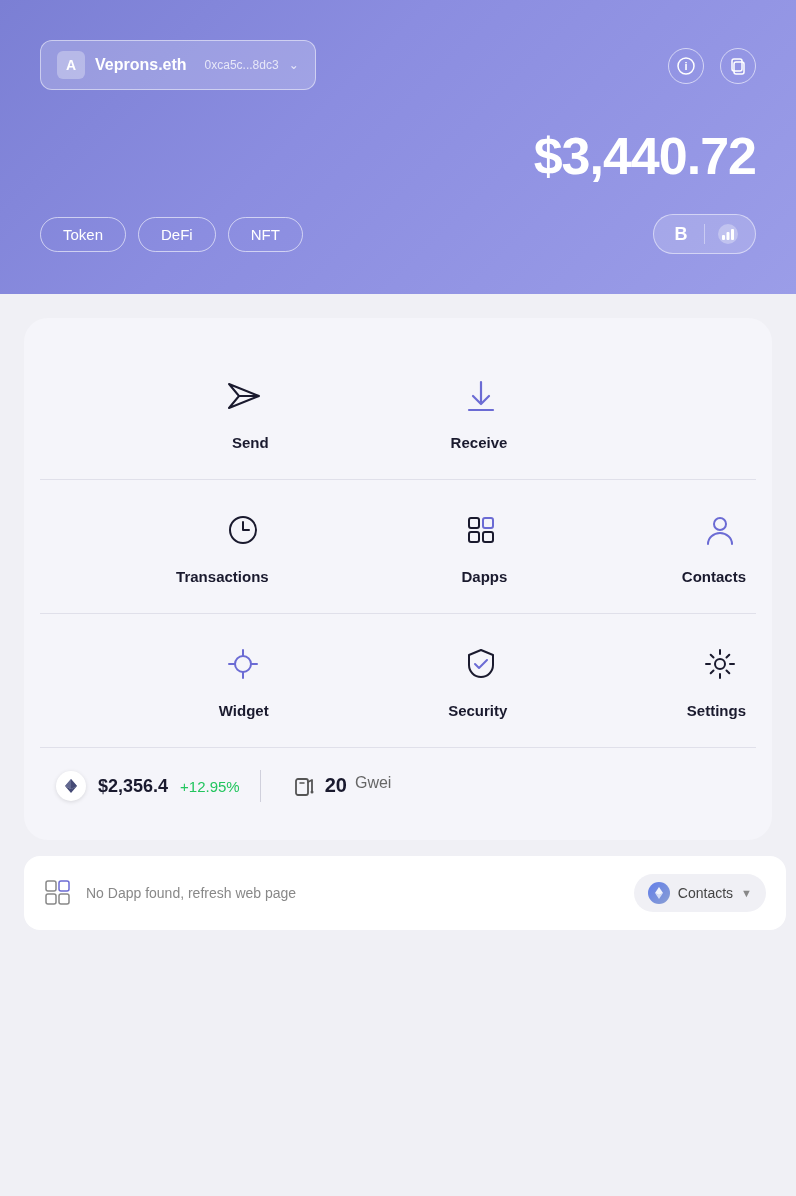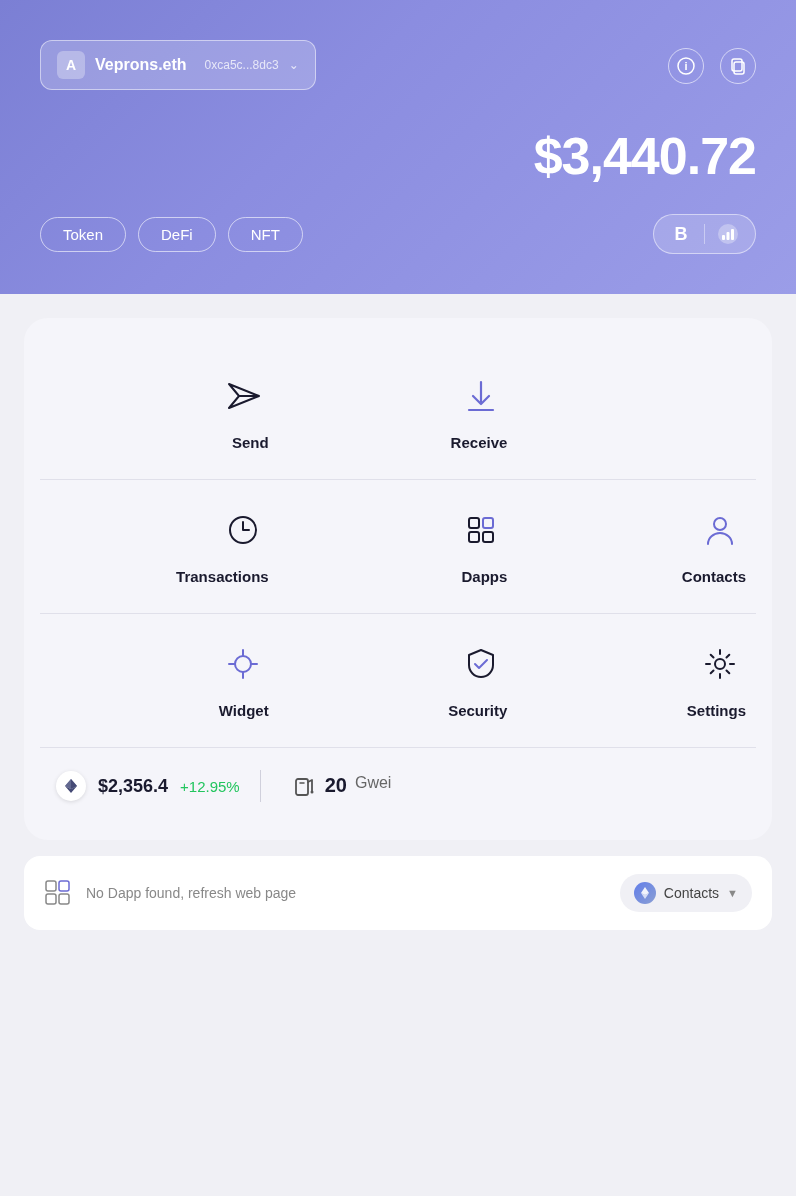--- a/index.html
+++ b/index.html
@@ -234,21 +234,21 @@
     .gas-unit {
       font-size: 16px;
       color: #666;
       font-weight: 400;
     }
 
     
     .dapp-bar {
       background: white;
       border-radius: 16px;
-      margin: 16px 24px 16px 24px;
+      margin: 16px 10px 16px 24px;
       padding: 18px 20px;
       display: flex;
       align-items: center;
       gap: 14px;
     }
 
     .dapp-text {
       font-size: 14px;
       color: #888;
       flex: 1;

